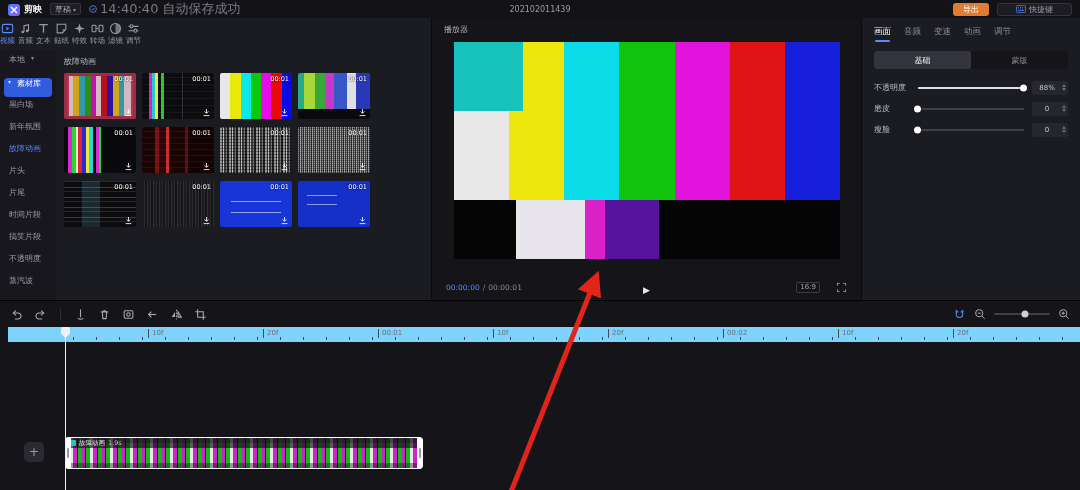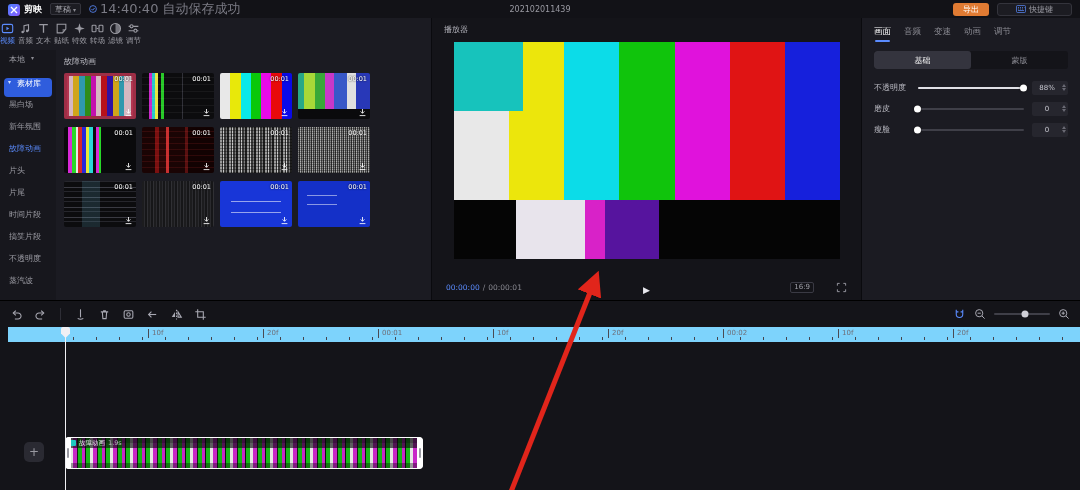--- a/index.html
+++ b/index.html
@@ -60,21 +60,21 @@
   .preview{position:absolute;left:22px;top:24px;width:386px;height:217px;background:#000;overflow:hidden}
   .smpte-top{position:absolute;left:0;top:0;right:0;bottom:27%;display:flex}
   .smpte-top .bar{flex:1;height:100%}
   .smpte-bottom{position:absolute;left:0;right:0;bottom:0;height:27%;display:flex}
   .glitch-square{position:absolute;left:0;top:0;width:18%;height:32%}
   .pp-controls{position:absolute;left:0;right:0;bottom:5px;height:16px;display:flex;align-items:center;padding:0 14px}
   .time{font-size:7.5px;color:#8a8a92;display:flex;gap:3px}
   .time .cur{color:#5b8cff}
   .play-wrap{position:absolute;left:50%;transform:translateX(-50%);cursor:pointer}
   .play-ic{color:#e8e8ee;font-size:9px}
-  .pp-right{margin-left:auto;display:flex;align-items:center;gap:22px}
+  .pp-right{margin-left:auto;display:flex;align-items:center;gap:16px}
   .ratio{font-size:7px;color:#a0a0a8;border:1px solid #3a3a44;border-radius:2px;padding:0 3px;height:11px;display:flex;align-items:center;cursor:pointer}
 
   
   .inspector{position:absolute;top:18px;left:862px;right:0;height:282px;background:#1b1b22}
   .itabs{display:flex;gap:13px;padding:8px 12px 7px;font-size:8.5px;color:#8a8a92}
   .itab{cursor:pointer;position:relative}
   .itab.active{color:#fff}
   .itab.active::after{content:"";position:absolute;left:1px;right:1px;bottom:-4px;height:2px;background:#5b8cff;border-radius:1px}
   .segment{margin:6px 12px 8px;display:flex;height:18px;background:#141419;border-radius:3px;overflow:hidden}
   .seg{flex:1;display:flex;align-items:center;justify-content:center;font-size:8px;color:#8a8a92;cursor:pointer}

